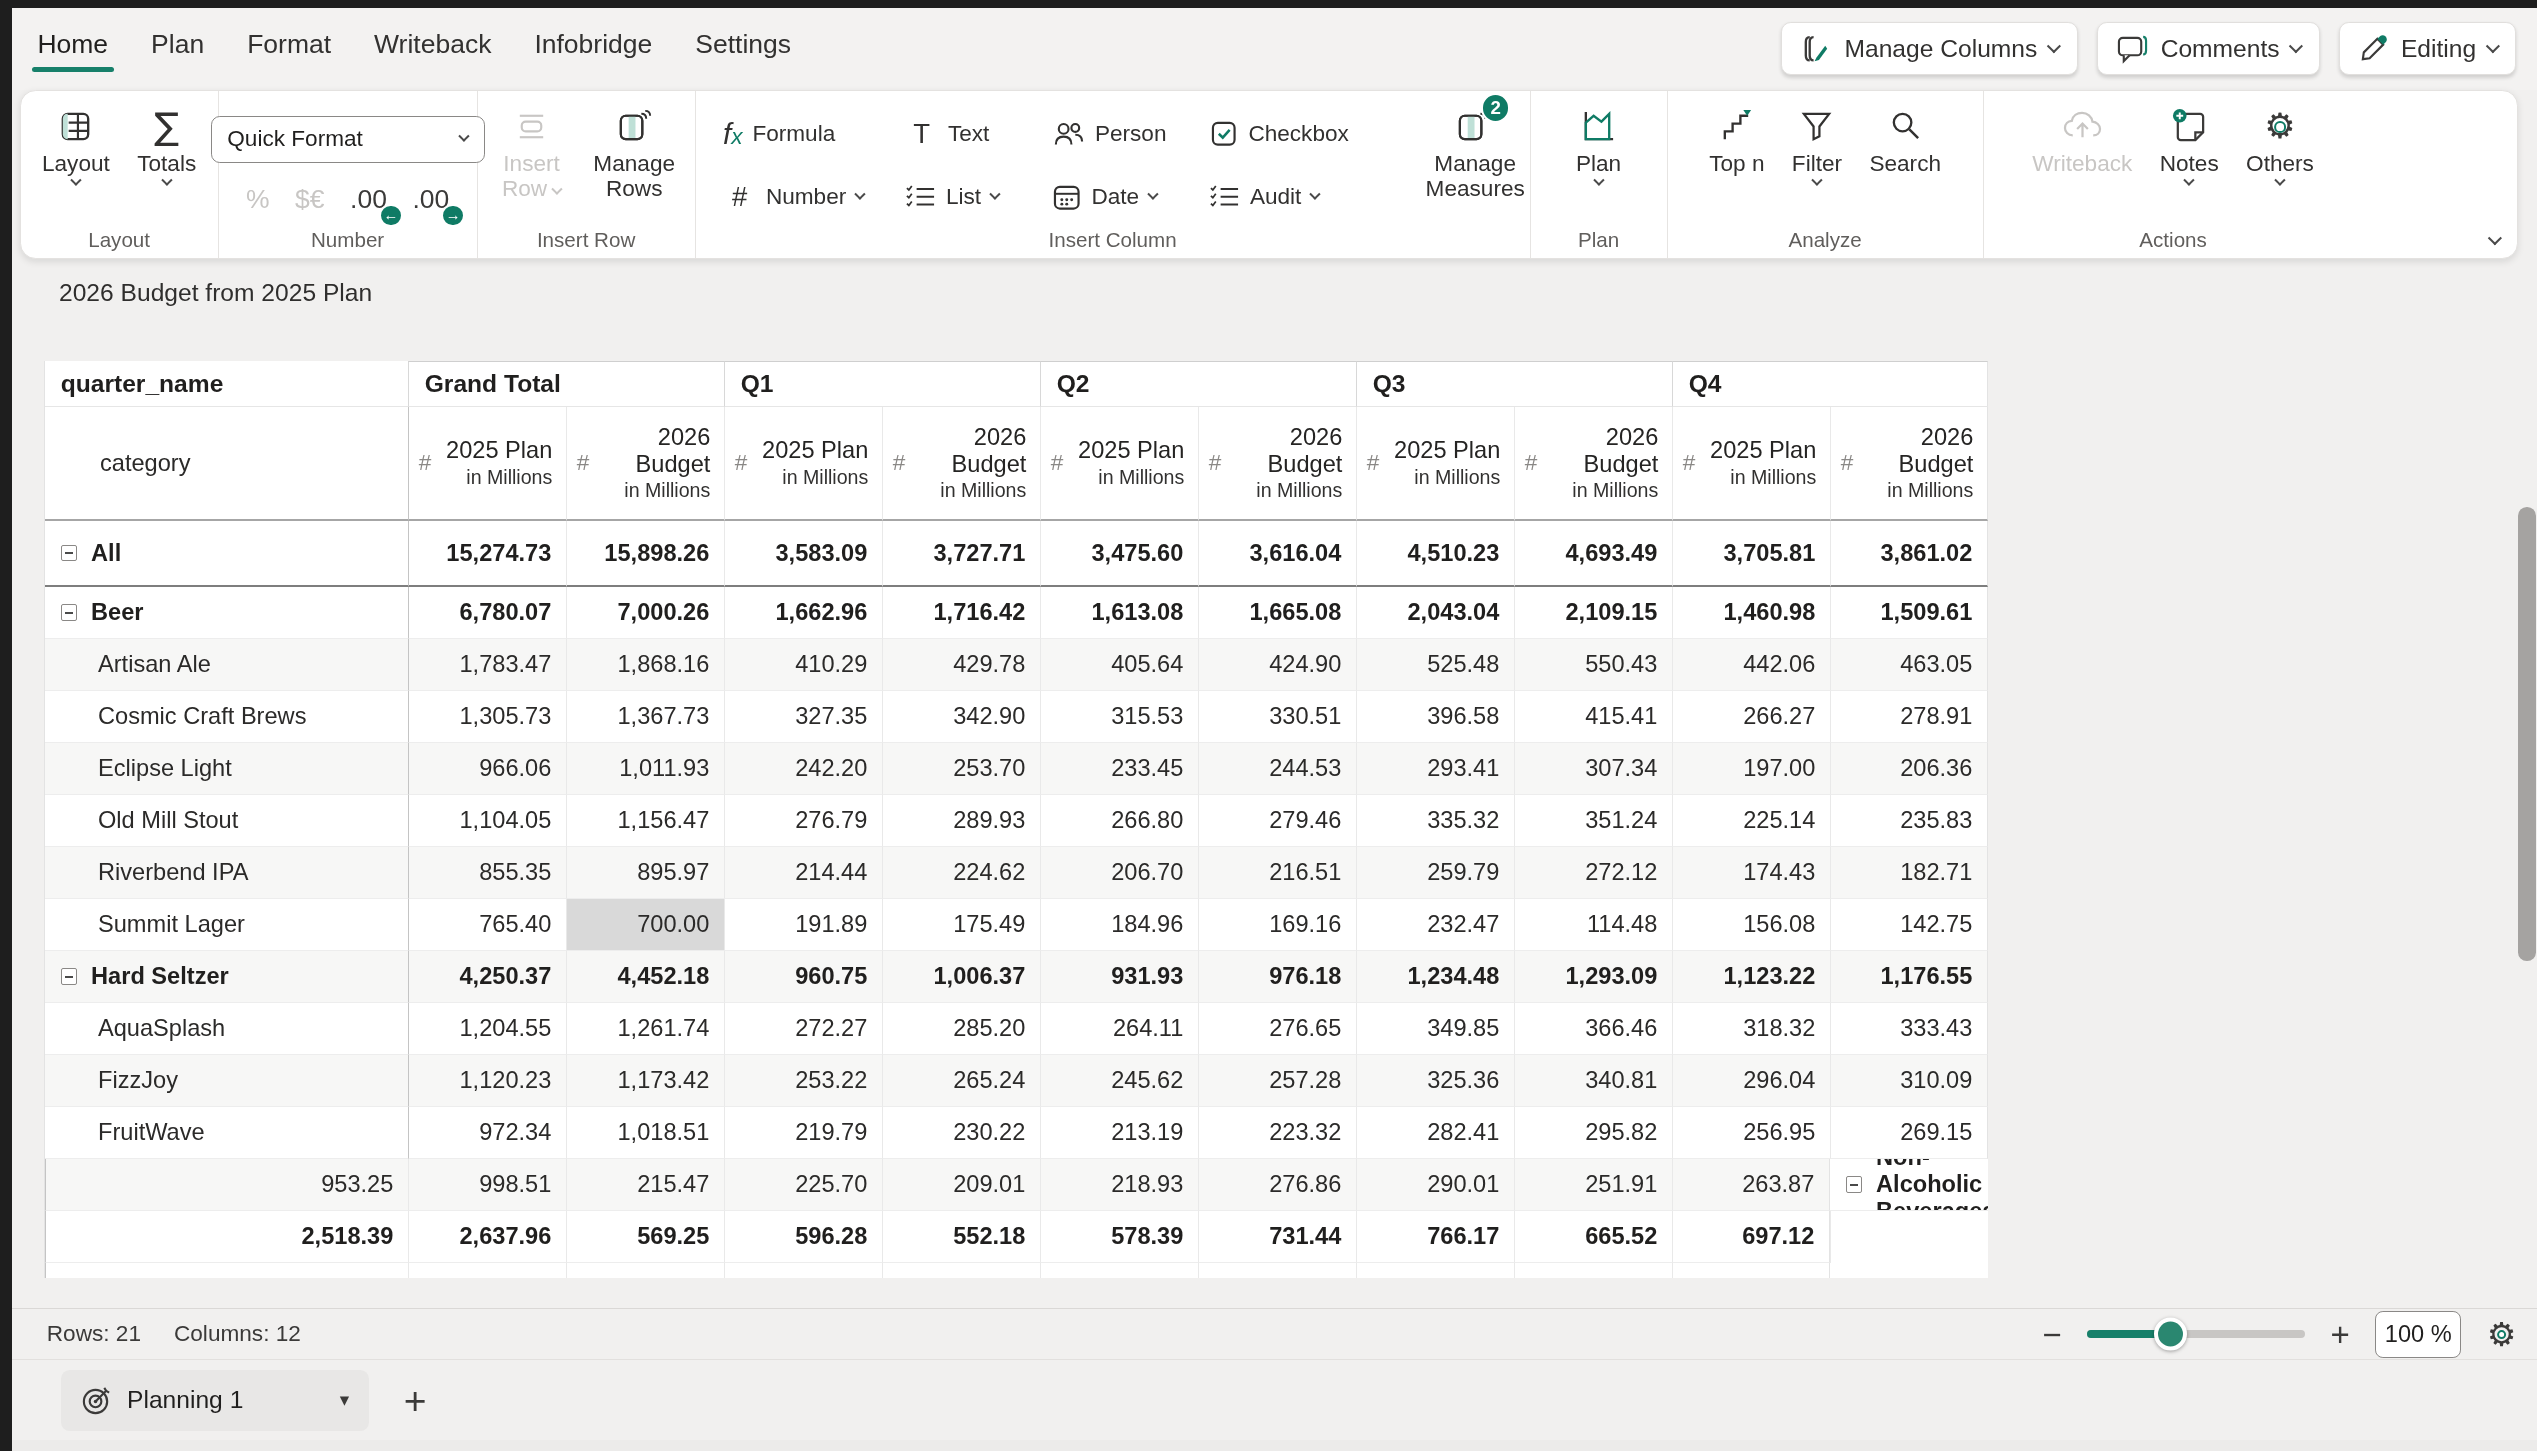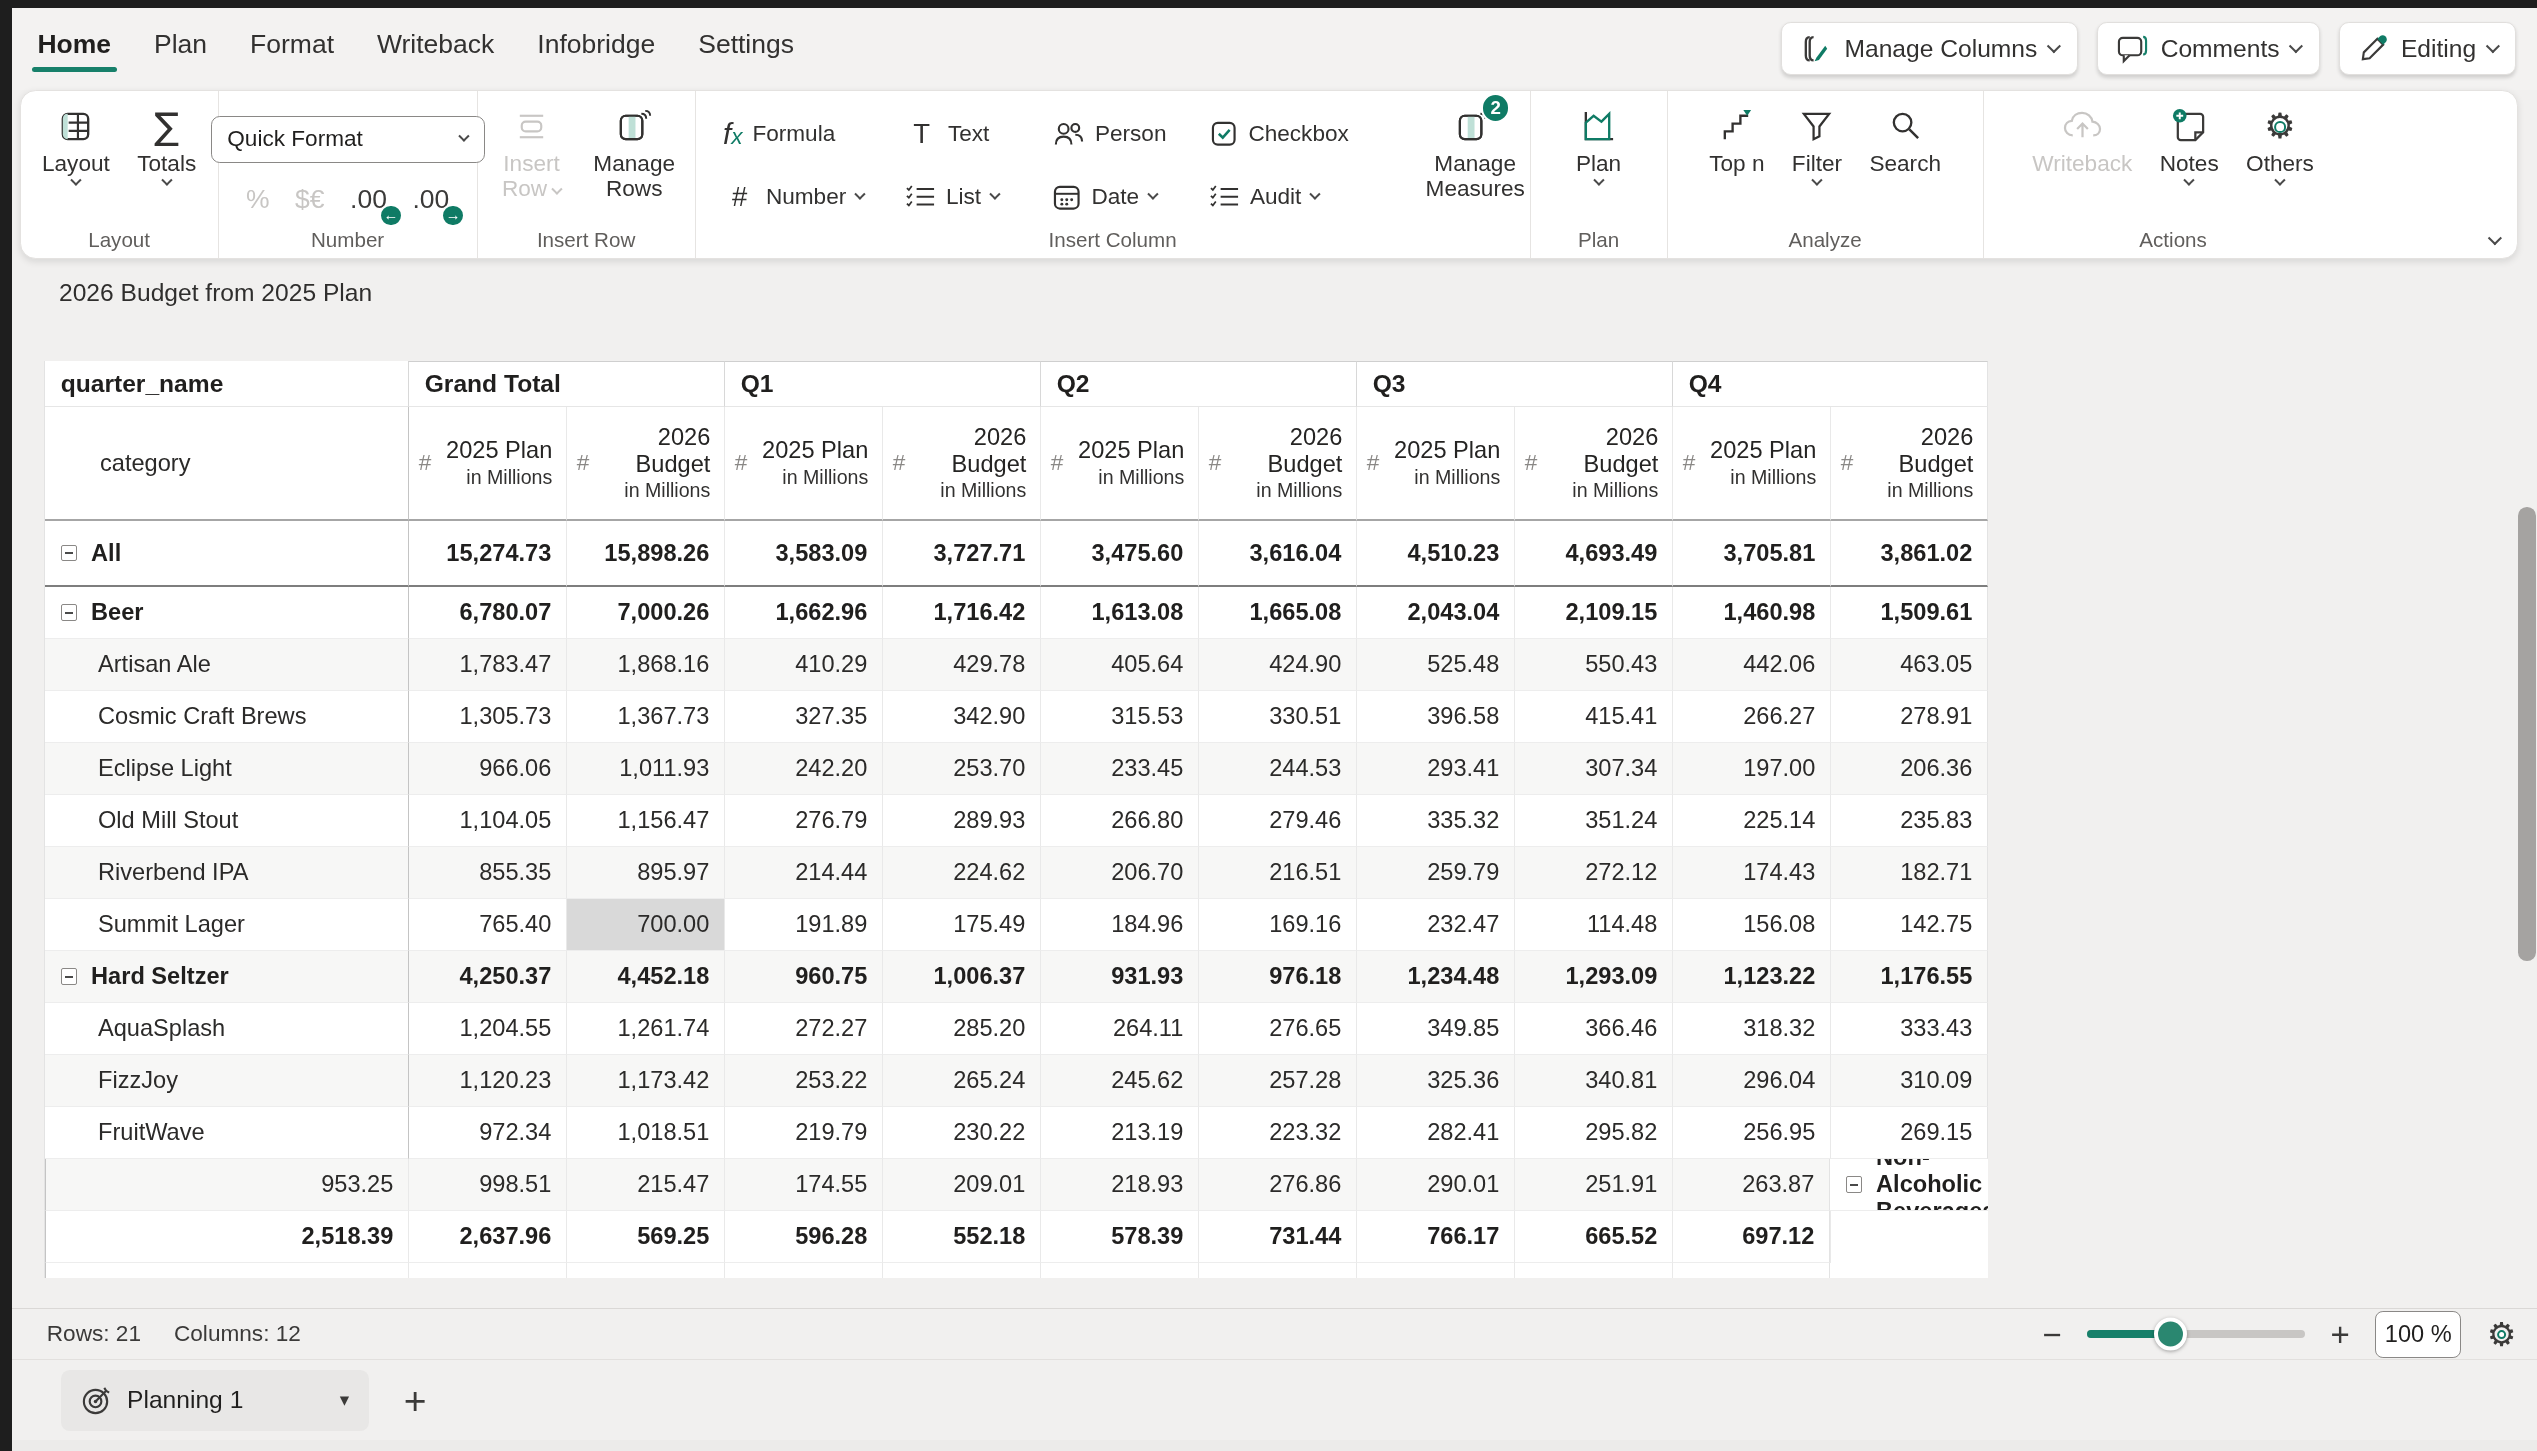--- a/index.html
+++ b/index.html
@@ -10,21 +10,21 @@
     color:#3b3a39;
   }
   
   .frame-top { position:absolute; left:0; top:0; width:100%; height:7.9px; background:#1e1e1e; }
   .frame-left { position:absolute; left:0; top:0; width:11.8px; height:100%; background:#1e1e1e; }
 
   
   .menubar { position:absolute; left:11.8px; top:7.9px; right:0; height:82px; background:#f3f2f1; display:flex; align-items:center; }
   .menu-tabs { display:flex; gap:39px; margin-left:23.6px; }
   .menu-tab { font-size:26.5px; color:#323130; cursor:pointer; position:relative; padding:5.9px 2px 13.7px; }
-  .menu-tab.active { font-weight:700; color:#201f1e; }
+  .menu-tab.active { font-weight:400; color:#201f1e; }
   .menu-tab.active::after { content:""; position:absolute; left:-3.9px; right:-3.9px; bottom:2px; height:4.9px; border-radius:2.9px; background:#17806a; }
   .menubar-right { margin-left:auto; display:flex; gap:19.6px; margin-right:21.6px; }
   .pill-btn { display:flex; align-items:center; gap:11.8px; height:53px; padding:0 17.7px; background:#fff;
     border:1px solid #e1dfdd; border-radius:9.8px; box-shadow:0 2.9px 3.9px rgba(0,0,0,.14); font-size:24.6px; color:#323130; cursor:pointer; }
   .chev { display:inline-block; width:9.8px; height:9.8px; border-right:2px solid #4a4a4a; border-bottom:2px solid #4a4a4a; transform:rotate(45deg) translate(-2px,-2px); }
   .chev.sm { width:7.9px; height:7.9px; }
 
   
   .ribbon { position:absolute; left:19.6px; right:19.6px; top:90px; height:169px; background:#fff;
     border:1px solid #e4e2e0; border-radius:15.7px; box-shadow:0 2.9px 7.9px rgba(0,0,0,.10); display:flex; }
@@ -618,21 +618,21 @@
       <div class="cell-val">230.22</div>
       <div class="cell-val">213.19</div>
       <div class="cell-val">223.32</div>
       <div class="cell-val">282.41</div>
       <div class="cell-val">295.82</div>
       <div class="cell-val">256.95</div>
       <div class="cell-val lastcol">269.15</div>
       <div class="cell-val sep stripe">953.25</div>
       <div class="cell-val stripe">998.51</div>
       <div class="cell-val stripe">215.47</div>
-      <div class="cell-val stripe">174.55</div>
+      <div class="cell-val stripe">225.70</div>
       <div class="cell-val stripe">209.01</div>
       <div class="cell-val stripe">218.93</div>
       <div class="cell-val stripe">276.86</div>
       <div class="cell-val stripe">290.01</div>
       <div class="cell-val stripe">251.91</div>
       <div class="cell-val lastcol stripe">263.87</div>
       <div class="cell-lab bold">
         <span class="collapse-box"></span>
         <span>Non-Alcoholic Beverages</span>
       </div>

